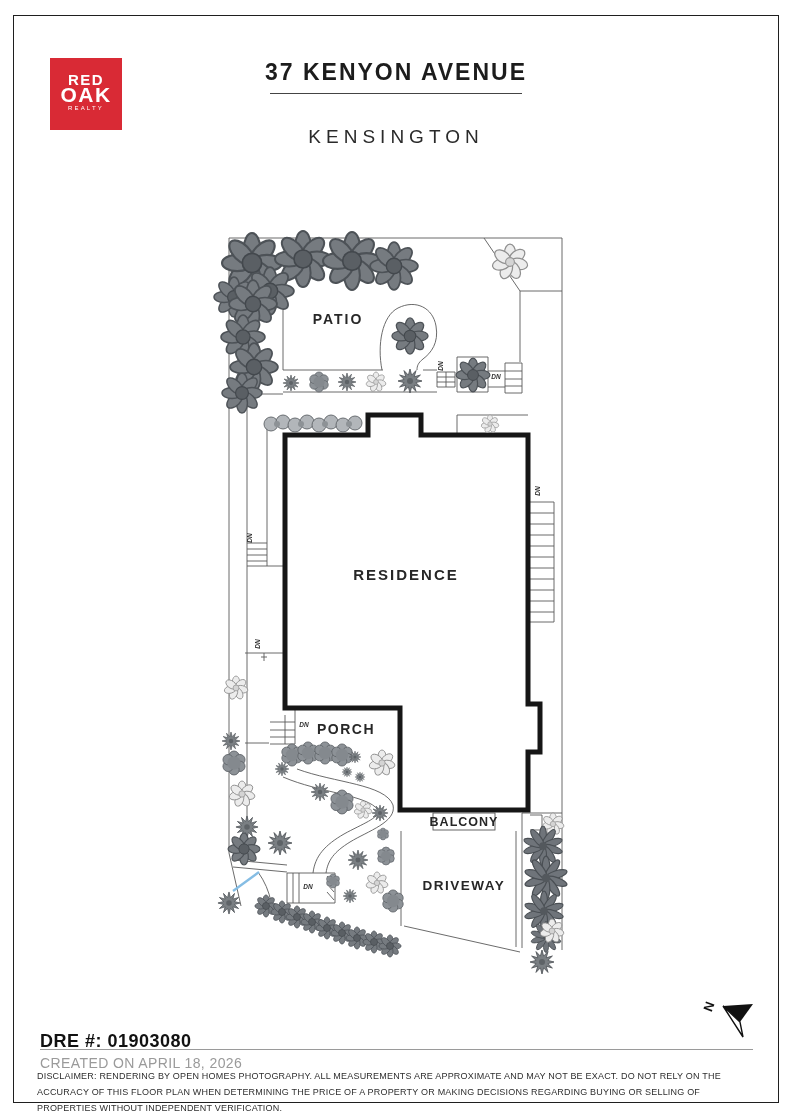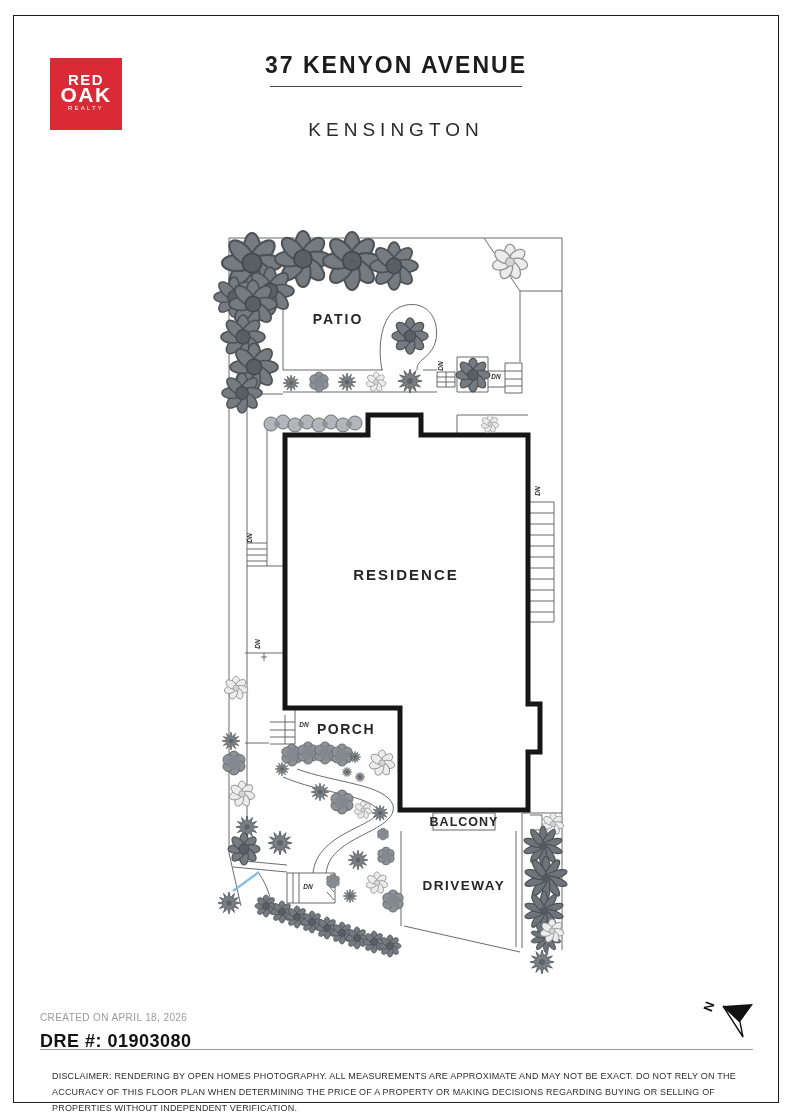--- a/index.html
+++ b/index.html
@@ -13,33 +13,33 @@
   }
   
   .logo{
     position:absolute;left:50px;top:58px;width:72px;height:72px;
     background:#d92a35;color:#ffffff;text-align:center;
   }
   .logo .l1{font-size:15px;font-weight:bold;letter-spacing:1.5px;line-height:15px;margin-top:14px;}
   .logo .l2{font-size:21px;font-weight:bold;letter-spacing:1.5px;line-height:15px;}
   .logo .l3{font-size:6px;letter-spacing:2.2px;margin-top:3px;}
   .titleblock{position:absolute;left:196px;top:52px;width:400px;text-align:center;color:#1c1c1c;}
-  .titleblock .t1{font-size:23px;font-weight:bold;letter-spacing:2px;white-space:nowrap;}
+  .titleblock .t1{font-size:23px;font-weight:bold;letter-spacing:2px;white-space:nowrap;margin-top:7px;}
   .titleblock .rule{width:252px;height:1px;background:#444;margin:7px auto 6px auto;}
   .titleblock .t2{font-size:19px;font-weight:400;letter-spacing:5px;color:#2a2a2a;white-space:nowrap;margin-top:32px;}
   
   svg.plan{position:absolute;left:0;top:0;}
   .planlabel{font-family:"Liberation Sans",sans-serif;font-weight:bold;fill:#272727;}
   .dn{font-family:"Liberation Sans",sans-serif;font-size:6.5px;font-style:italic;font-weight:bold;fill:#303030;}
   
   .f-presented{position:absolute;left:40px;top:1010px;font-size:17px;font-weight:bold;letter-spacing:0.5px;color:#111;}
   .f-dre{position:absolute;left:40px;top:1031px;font-size:18px;font-weight:bold;letter-spacing:0.5px;color:#111;}
   .f-rule{position:absolute;left:40px;top:1049px;width:713px;height:1px;background:#9a9a9a;}
-  .f-created{position:absolute;left:40px;top:1012px;font-size:10px;color:#9a9a9a;letter-spacing:0.4px;}
-  .f-disclaimer{position:absolute;left:52px;top:1068px;width:716px;font-size:9px;color:#2e2e2e;line-height:16px;letter-spacing:0.2px;}
+  .f-created{position:absolute;left:40px;top:1055px;font-size:14px;color:#9a9a9a;letter-spacing:0.4px;}
+  .f-disclaimer{position:absolute;left:37px;top:1068px;width:716px;font-size:9px;color:#2e2e2e;line-height:16px;letter-spacing:0.2px;}
 </style>
 </head>
 <body>
 
 <div class="page">
   <div class="frame"></div>
 
   <div class="logo">
     <div class="l1">RED</div>
     <div class="l2">OAK</div>

